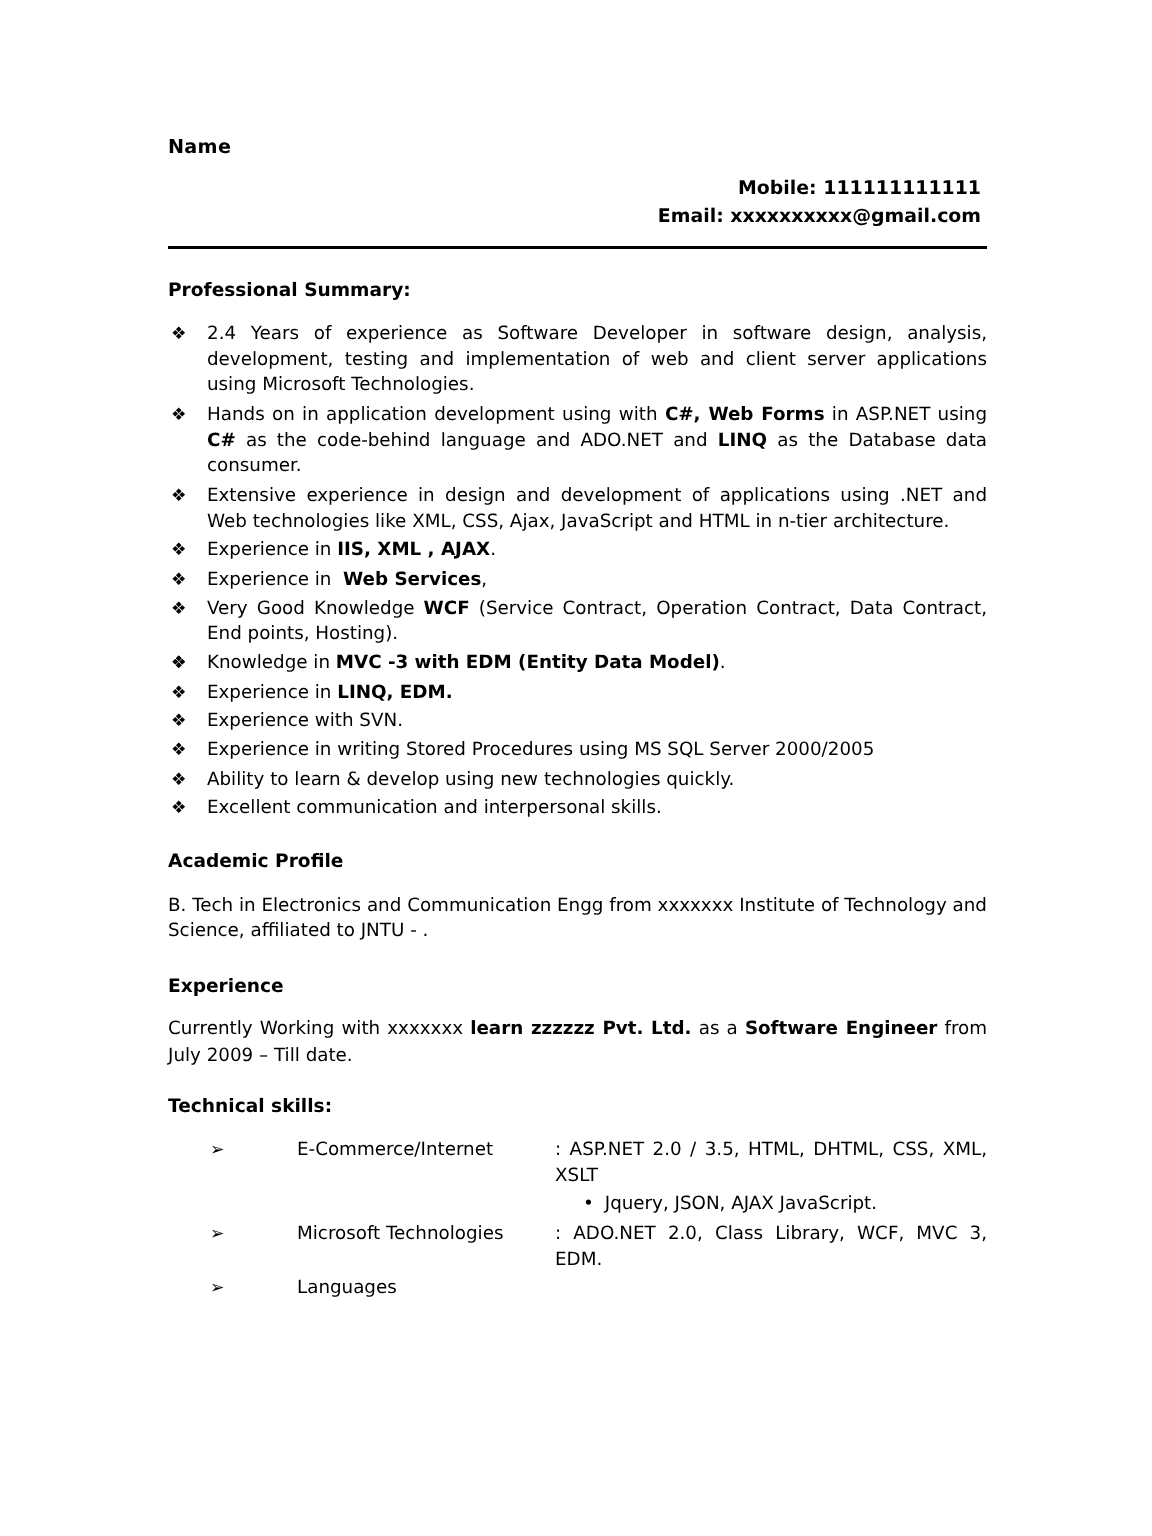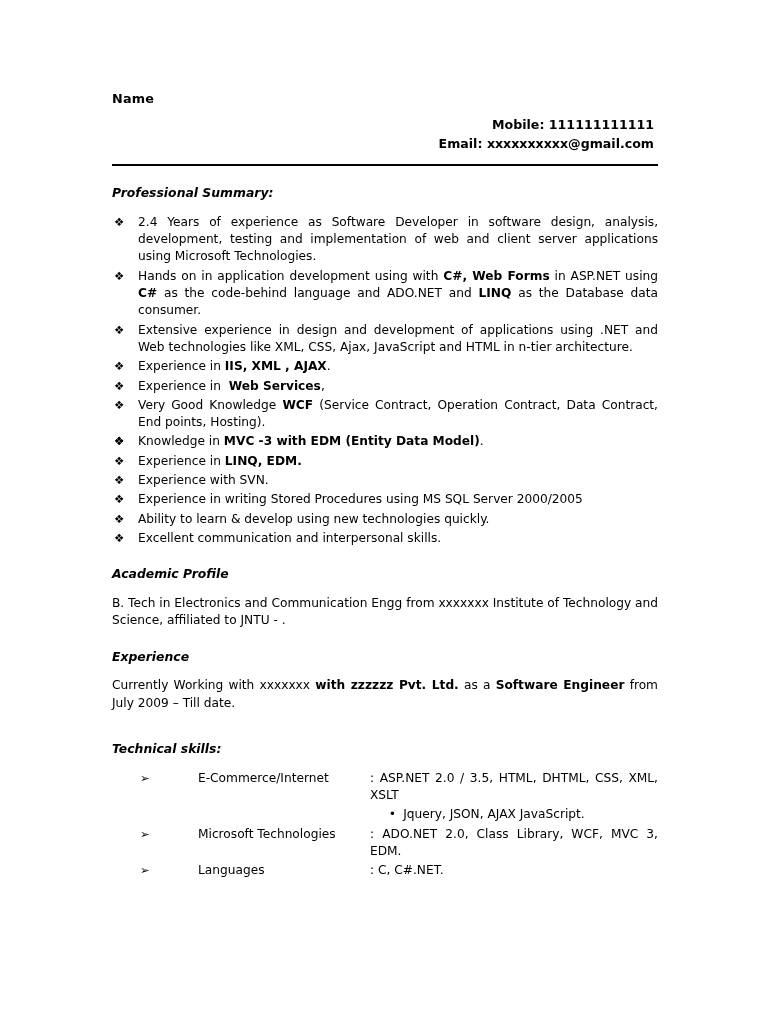--- a/index.html
+++ b/index.html
@@ -46,23 +46,22 @@
     border: 0;
     border-top: 2px solid #000;
     margin: 10px 0 18px 0;
   }
 
   
   .sec-title {
     font-weight: bold;
     font-size: 12.4px;
     margin: 18px 0 12px 0;
-    font-style: italic;
-  }
-  .sec-title.tight { margin-top: 28px; }
+  }
+  .sec-title.tight { margin-top: 16px; }
 
   
   ul.bul, ul.arr {
     list-style: none;
     margin: 0;
     padding: 0;
   }
   ul.bul > li {
     position: relative;
     padding-left: 26px;
@@ -197,21 +196,21 @@
       <li>
         <span class="mark">❖</span>
         <span>Excellent communication and interpersonal skills.</span>
       </li>
     </ul>
 
     <div class="sec-title">Academic Profile</div>
     <p class="para">B. Tech in Electronics and Communication Engg from xxxxxxx Institute of Technology and Science, affiliated to JNTU - .</p>
 
     <div class="sec-title">Experience</div>
-    <p class="para">Currently Working with xxxxxxx <b>with zzzzzz Pvt. Ltd.</b> as a <b>Software Engineer</b> from July 2009 – Till date.</p>
+    <p class="para">Currently Working with xxxxxxx <b>learn zzzzzz Pvt. Ltd.</b> as a <b>Software Engineer</b> from July 2009 – Till date.</p>
 
     <div class="sec-title tight">Technical skills:</div>
 
     <div class="skills">
 
       <div class="skill-row">
         <span class="mark">➢</span>
         <div class="skill-grid">
           <div class="skill-label">E-Commerce/Internet</div>
           <div class="skill-value">: ASP.NET 2.0 / 3.5, HTML, DHTML, CSS, XML, XSLT</div>
@@ -228,20 +227,19 @@
         <div class="skill-grid">
           <div class="skill-label">Microsoft Technologies</div>
           <div class="skill-value">: ADO.NET 2.0, Class Library, WCF, MVC 3, EDM.</div>
         </div>
       </div>
 
       <div class="skill-row">
         <span class="mark">➢</span>
         <div class="skill-grid">
           <div class="skill-label">Languages</div>
-          <div class="skill-value">: C, C#.NET.</div>
         </div>
       </div>
 
     </div>
 
   </div>
 </div>
 
 </body></html>

